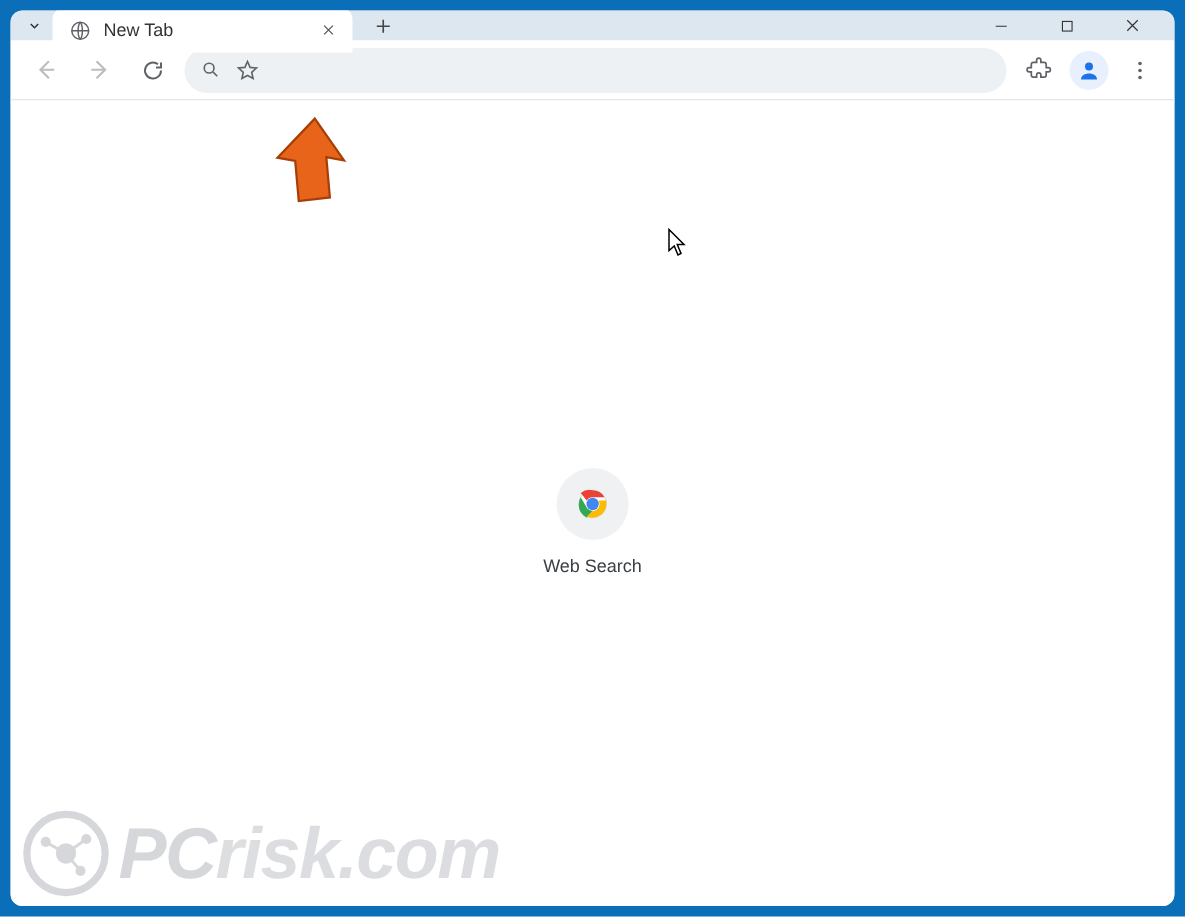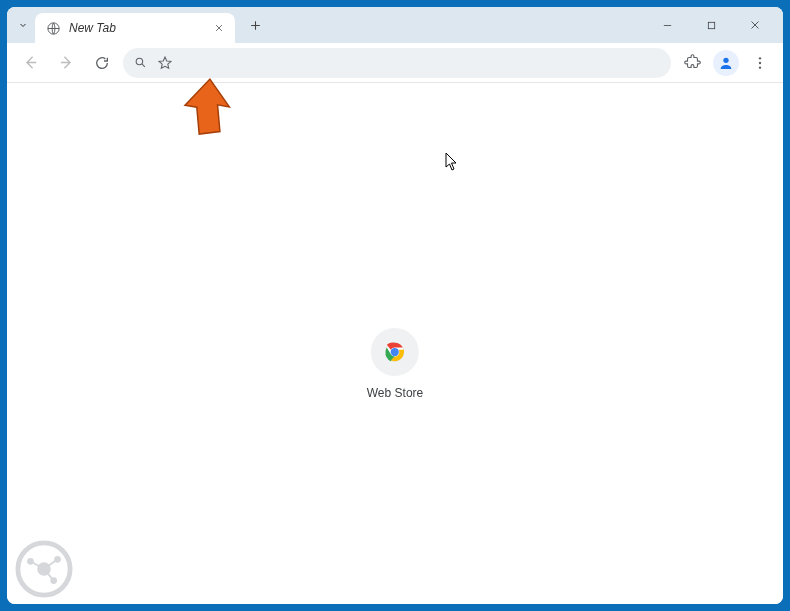--- a/index.html
+++ b/index.html
@@ -11,24 +11,23 @@
     background: #fff;
     border-radius: 8px;
     overflow: hidden;
     display: flex; flex-direction: column;
     position: relative;
   }
 
   
   .titlebar {
     background: #dde7f0;
-    height: 36px;
+    height: 20px;
     display: flex; align-items: center;
     padding: 0 6px 0 4px;
-    font-style: italic;
   }
   .tab-dropdown {
     width: 24px; height: 24px;
     display:flex;align-items:center;justify-content:center;
     border-radius:6px;
     color:#333;
   }
   .tab {
     background:#fff;
     height:30px;
@@ -245,21 +244,21 @@
       <div class="shortcut-circle">
         <svg width="22" height="22" viewBox="0 0 24 24">
           <circle cx="12" cy="12" r="10" fill="#fff" stroke="#ccc" stroke-width="0.5"></circle>
           <path d="M12 2a10 10 0 0 1 8.66 5H12a5 5 0 0 0-4.33 2.5L3.34 4A10 10 0 0 1 12 2z" fill="#ea4335"></path>
           <path d="M2 12a10 10 0 0 1 1.34-5l4.33 7.5A5 5 0 0 0 12 17l-4.33 5A10 10 0 0 1 2 12z" fill="#34a853"></path>
           <path d="M22 12a10 10 0 0 1-14.33 9L12 17a5 5 0 0 0 4.33-7.5H22z" fill="#fbbc05"></path>
           <circle cx="12" cy="12" r="4.5" fill="#4285f4"></circle>
           <circle cx="12" cy="12" r="3.2" fill="#fff" opacity="0"></circle>
         </svg>
       </div>
-      <div class="shortcut-label">Web Store</div>
+      <div class="shortcut-label">Web Search</div>
     </div>
 
   </div>
 
   <div class="arrow-annot">
     <svg width="60" height="65" viewBox="0 0 60 65">
       <path d="M28 2 L52 26 L40 26 L47 52 L27 58 L20 32 L8 32 Z" fill="#e8641b" stroke="#a63f07" stroke-width="1.5" transform="rotate(10 30 30)"></path>
     </svg>
   </div>
 
@@ -271,15 +270,18 @@
 
   <div class="watermark">
     <svg width="58" height="58" viewBox="0 0 60 60">
       <circle cx="30" cy="30" r="27" fill="none" stroke="#b9bdc2" stroke-width="5"></circle>
       <circle cx="30" cy="30" r="7" fill="#b9bdc2"></circle>
       <circle cx="16" cy="22" r="3.5" fill="#b9bdc2"></circle>
       <circle cx="44" cy="20" r="3.5" fill="#b9bdc2"></circle>
       <circle cx="40" cy="42" r="3.5" fill="#b9bdc2"></circle>
       <path d="M30 30 L16 22 M30 30 L44 20 M30 30 L40 42" stroke="#b9bdc2" stroke-width="2"></path>
     </svg>
+    <span class="watermark-text">
+      <span class="pc">PC</span><span class="risk">risk.com</span>
+    </span>
   </div>
 
 </div>
 
 </body></html>

